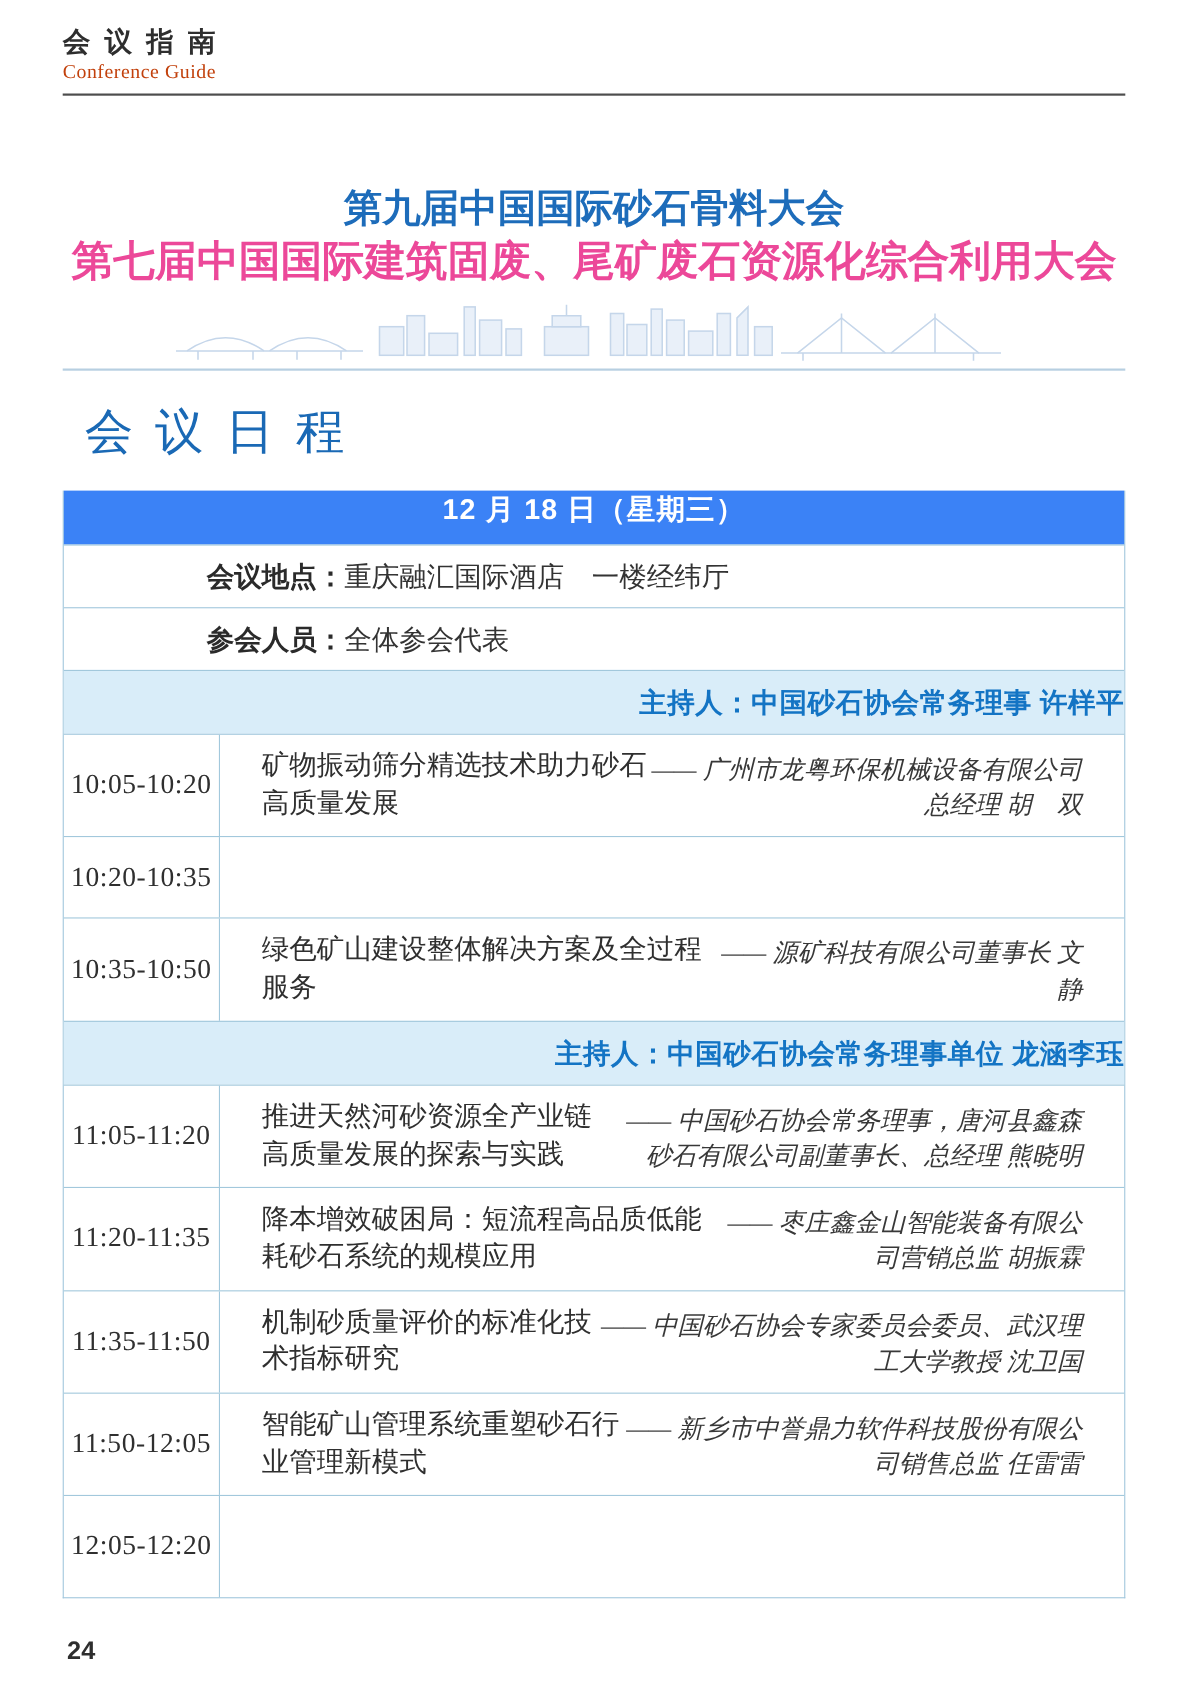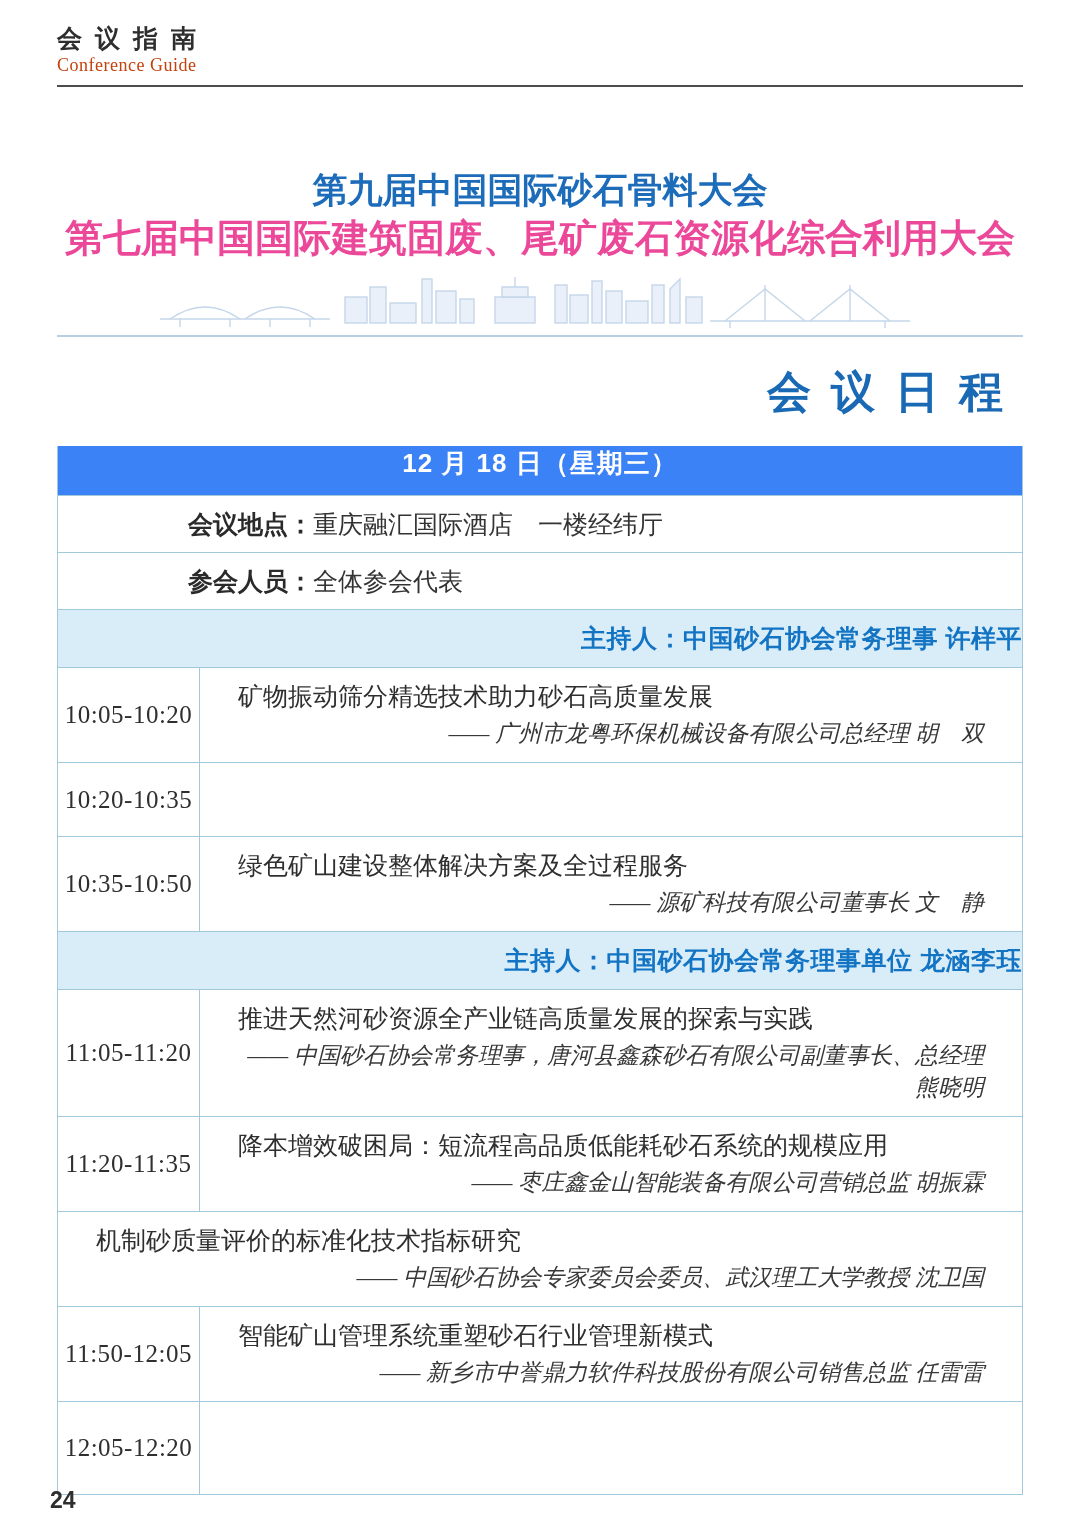--- a/index.html
+++ b/index.html
@@ -31,23 +31,23 @@
   .conf-title-1 { font-size: 35px; font-weight: bold; color: #1d6cba; }
   .conf-title-2 { font-size: 38px; font-weight: bold; color: #ec4899; }
 
   
   .skyline-wrap { margin-top: 12px; text-align: center; }
   .skyline-wrap svg { display: block; margin: 0 auto; }
   .skyline-rule { border: none; border-top: 2px solid #b7cfe1; margin-top: 2px; }
 
   
   .section-title {
-    margin-top: 26px; text-align: right;
-    font-family: "Liberation Serif", "DejaVu Serif", serif;
-    font-size: 44px; font-weight: bold; color: #1a69b5;
+    margin-top: 26px; text-align: left;
+    font-family: "Liberation Serif", "DejaVu Serif", serif;
+    font-size: 44px; font-weight: normal; color: #1a69b5;
     letter-spacing: 20px; text-indent: 20px;
   }
 
   
   .schedule {
     margin-top: 24px;
     border: 1px solid #a2c8dc;
     border-top: none;
     width: 100%;
   }
@@ -72,34 +72,34 @@
   .time-cell {
     width: 142px; flex: 0 0 142px;
     border-right: 1px solid #a2c8dc;
     display: flex; align-items: center; justify-content: center;
     font-family: "Liberation Serif", "DejaVu Serif", serif;
     font-size: 25px; color: #2f2f2f; letter-spacing: 0.5px;
     padding: 8px 4px;
   }
   .talk-cell {
     flex: 1; padding: 12px 38px 12px 38px;
-    display: flex; flex-direction: column; justify-content: center;
+    display: flex; flex-direction: row; justify-content: center;
     font-family: "Liberation Serif", "DejaVu Serif", serif;
   }
   .row.talk { min-height: 74px; }
   .row.talk.first { min-height: 85px; }
   .row.talk.tall { min-height: 93px; }
   .talk-title { font-size: 25px; color: #2f2f2f; line-height: 1.35; }
   .talk-speaker {
     font-size: 23px; color: #383838; text-align: right;
     font-style: italic; line-height: 1.4; margin-top: 4px;
   }
 
   .page-number {
-    position: absolute; left: 50px; bottom: 14px;
+    position: absolute; left: 61px; bottom: 14px;
     font-size: 23px; font-weight: bold; color: #2e2e2e;
   }
 </style>
 </head>
 <body>
 
 <div class="page">
 
   <div class="masthead">
     <div class="masthead-zh">会议指南</div>
@@ -199,20 +199,21 @@
         </div>
       </div>
       <div class="row talk">
         <div class="time-cell">11:20-11:35</div>
         <div class="talk-cell">
           <div class="talk-title">降本增效破困局：短流程高品质低能耗砂石系统的规模应用</div>
           <div class="talk-speaker">—— 枣庄鑫金山智能装备有限公司营销总监  胡振霖</div>
         </div>
       </div>
       <div class="row talk">
+        <div class="time-cell">11:35-11:50</div>
         <div class="talk-cell">
           <div class="talk-title">机制砂质量评价的标准化技术指标研究</div>
           <div class="talk-speaker">—— 中国砂石协会专家委员会委员、武汉理工大学教授  沈卫国</div>
         </div>
       </div>
       <div class="row talk">
         <div class="time-cell">11:50-12:05</div>
         <div class="talk-cell">
           <div class="talk-title">智能矿山管理系统重塑砂石行业管理新模式</div>
           <div class="talk-speaker">—— 新乡市中誉鼎力软件科技股份有限公司销售总监  任雷雷</div>

